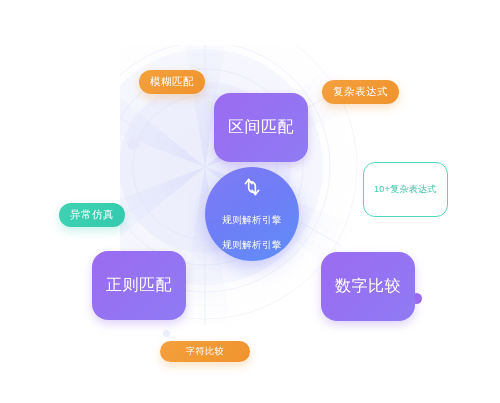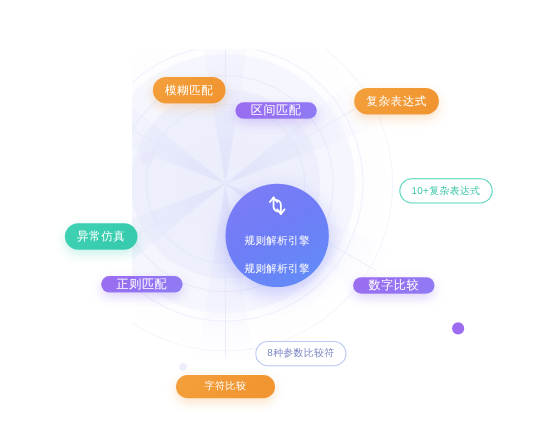--- a/index.html
+++ b/index.html
@@ -80,34 +80,34 @@
     box-shadow: 0 4px 10px rgba(150,110,240,0.30);
   }
   .pill.orange {
     background: linear-gradient(135deg, #f3a03c 0%, #f0932e 100%);
     box-shadow: 0 4px 10px rgba(240,150,50,0.28);
   }
   .pill.teal {
     background: linear-gradient(135deg, #3fd2b3 0%, #35c9ad 100%);
     box-shadow: 0 4px 10px rgba(60,205,180,0.28);
   }
-  .pill.big { font-size: 11px; padding: 0 14px; border-radius: 16px; }
+  .pill.big { font-size: 16px; padding: 24px 14px; border-radius: 16px; }
   .pill.small { font-size: 9px; padding: 4px 26px; border-radius: 11px; }
 
   
   .opill {
     position: absolute;
     display: flex;
     align-items: center;
     justify-content: center;
     white-space: nowrap;
     border-radius: 12px;
     font-size: 9px;
     letter-spacing: 0.3px;
-    padding: 4px 10px;
+    padding: 20px 10px;
     background: #ffffff;
   }
   .opill.teal-o { border: 1px solid #53d6bb; color: #3cc6a8; }
   .opill.blue-o { border: 1px solid #b9c7f2; color: #7b87c4; }
 
   
   .dot { position: absolute; border-radius: 50%; }
 </style>
 </head>
 <body>
@@ -213,17 +213,14 @@
   </div>
 
   <div class="pill teal" style="left:59px; top:203px;">
     <span>异常仿真</span>
   </div>
 
   <div class="opill teal-o" style="left:363px; top:162px;">
     <span>10+复杂表达式</span>
   </div>
 
-  <div class="opill blue-o" style="left:232px; top:310px;">
-    <span>8种参数比较符</span>
-  </div>
 
 </div>
 
 </body></html>

